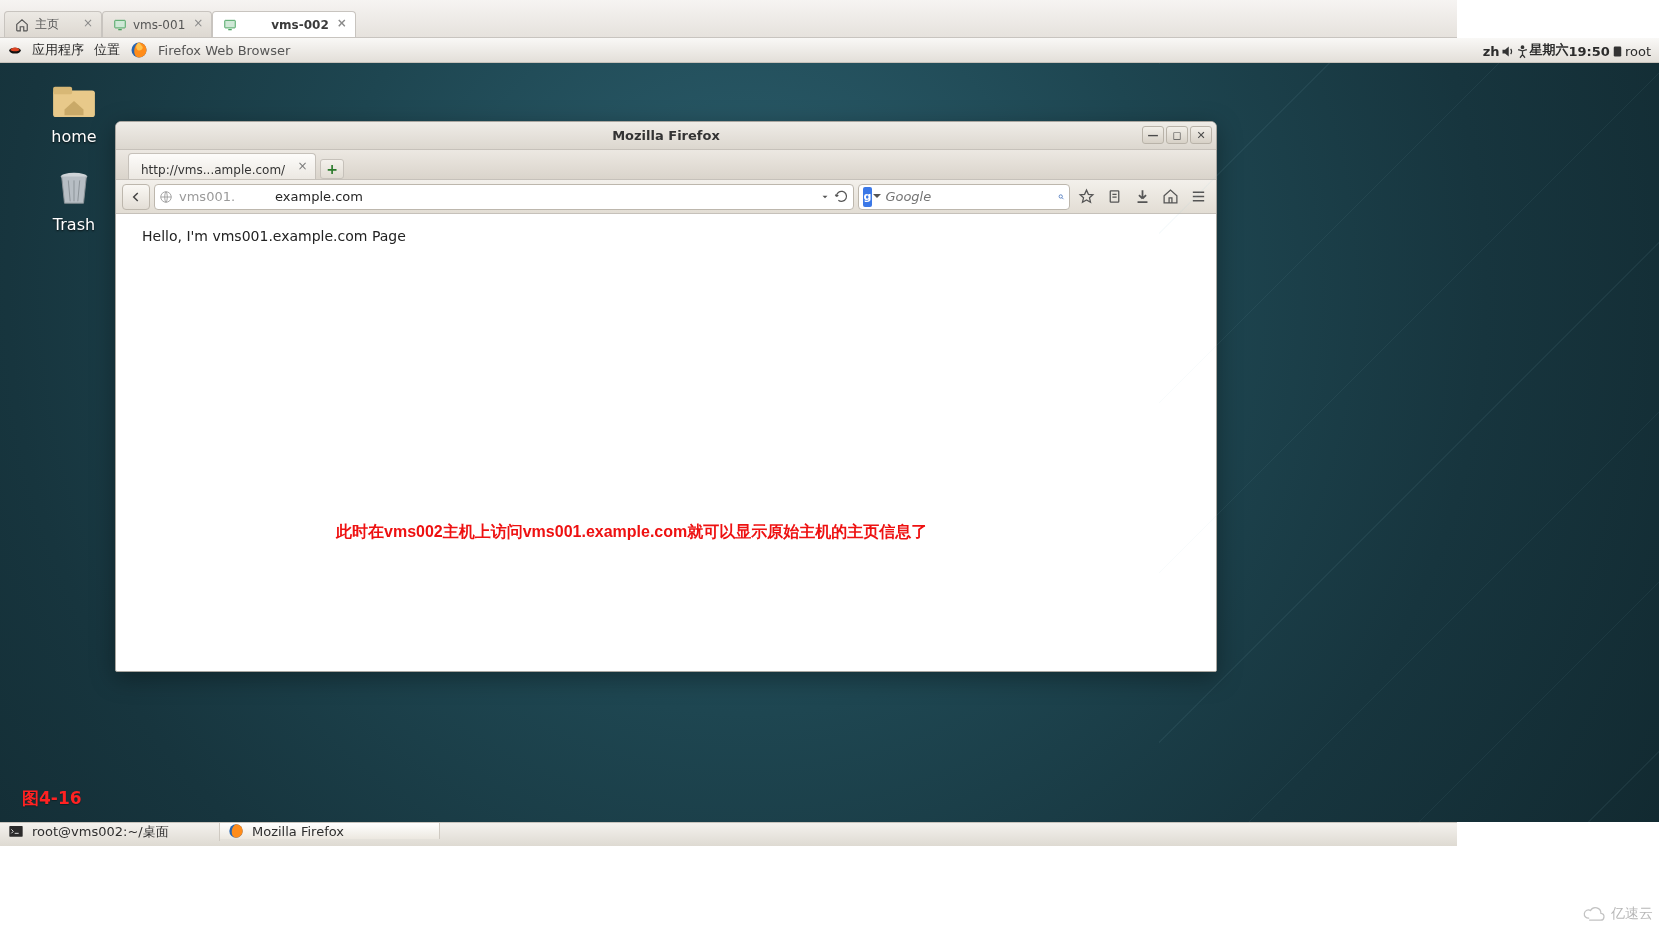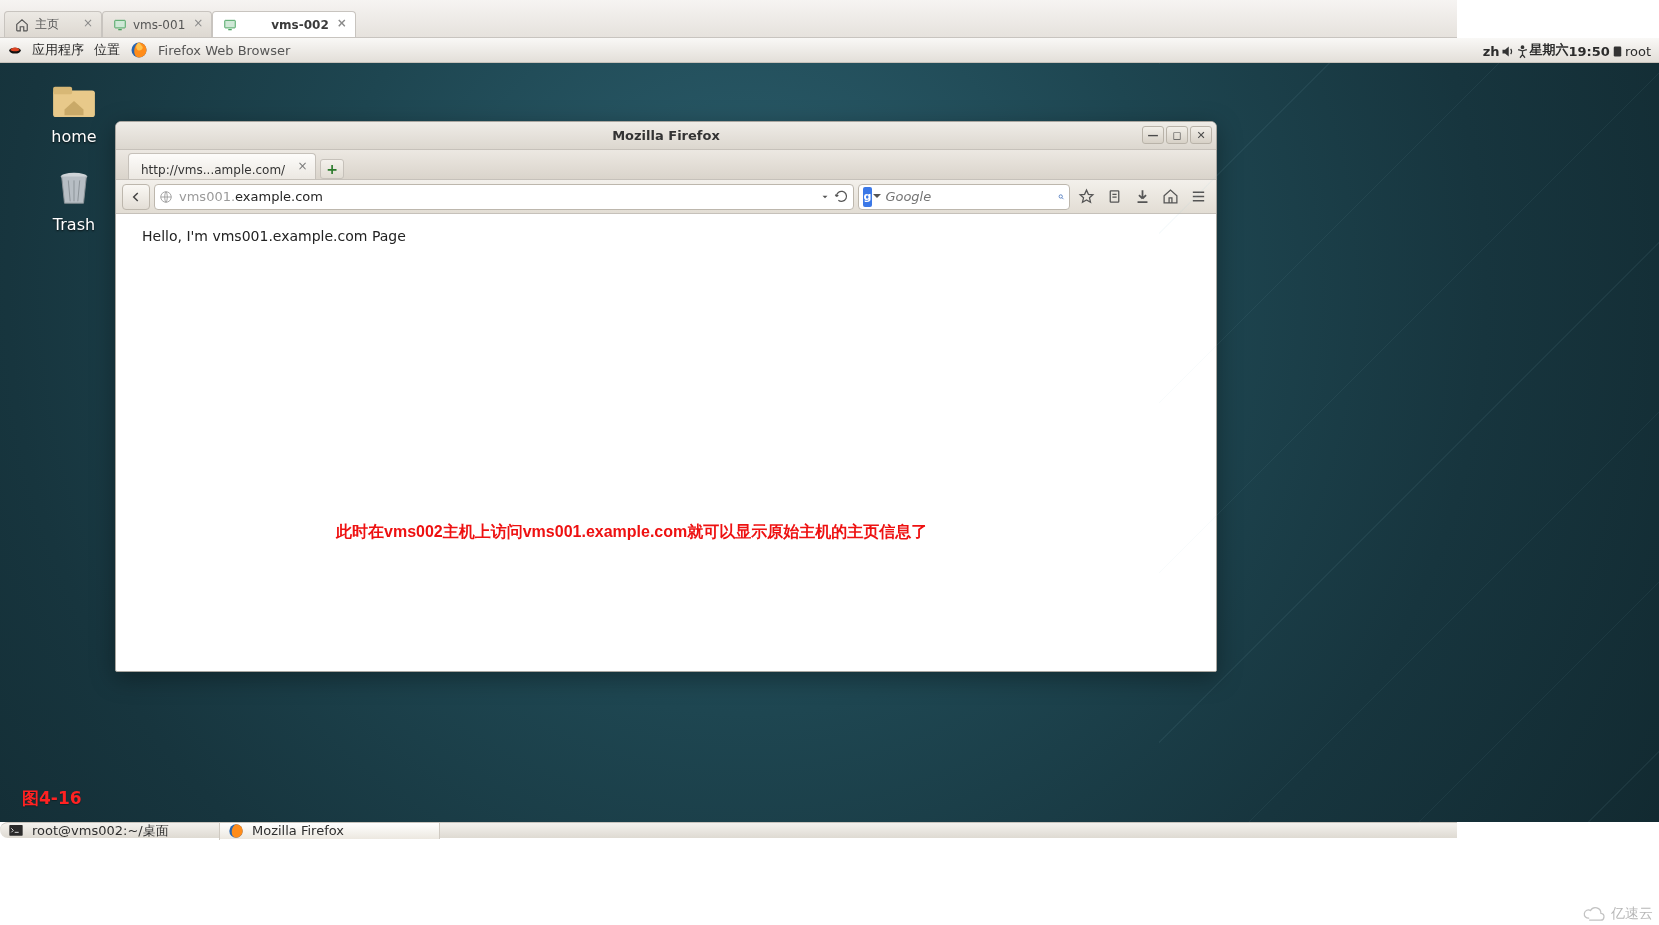--- a/index.html
+++ b/index.html
@@ -36,33 +36,33 @@
   .ff-tabs { height:30px; background:linear-gradient(#ece8e2,#dad4cb); border-bottom:1px solid #c6c1ba; display:flex; align-items:flex-end; padding-left:12px; gap:0; }
   .ff-tab { height:26px; padding:7px 30px 0 12px; border:1px solid #c6c1ba; border-bottom:none; border-radius:4px 4px 0 0; background:linear-gradient(#fdfcfa,#ece8e2); font-size:12px; color:#333; display:flex; align-items:center; position:relative; }
   .ff-tab .x { position:absolute; right:6px; top:6px; width:13px; height:13px; color:#7b7b7b; font-size:12px; line-height:13px; text-align:center; }
   .ff-newtab { width:24px; height:20px; margin-left:4px; border:1px solid #c6c1ba; border-radius:3px; background:linear-gradient(#f4f1ec,#e1dcd3); color:#2a7a2a; font-weight:bold; display:flex; align-items:center; justify-content:center; font-size:14px; }
 
   .ff-tool { height:34px; background:linear-gradient(#f3f0eb,#e2ddd4); border-bottom:1px solid #c6c1ba; display:flex; align-items:center; padding:0 6px; gap:4px; }
   .sqbtn { width:28px; height:26px; border:1px solid #bdb7ad; border-radius:4px; background:linear-gradient(#faf8f4,#e3ded6); display:flex; align-items:center; justify-content:center; color:#555; }
   .urlbar { flex:1; height:26px; border:1px solid #bdb7ad; border-radius:4px; background:#fff; display:flex; align-items:center; padding:0 4px; gap:6px; font-size:13px; }
   .urlbar .globe { width:14px; height:14px; color:#888; }
   .urltext .dim { color:#9a9a9a; }
-  .urltext .bold { color:#262626; }
+  .urltext .bold { color:#262626;margin-left:40px; }
   .urlend { margin-left:auto; display:flex; align-items:center; gap:4px; }
   .sbox { width:212px; height:26px; border:1px solid #bdb7ad; border-radius:4px; background:#fff; display:flex; align-items:center; padding:0 4px; gap:5px; }
   .sengine { width:22px; height:20px; background:#3b78e7; color:#fff; font-size:11px; font-weight:bold; border-radius:2px; display:flex; align-items:center; justify-content:center; position:relative; }
   .sengine::after { content:""; position:absolute; right:-9px; top:7px; border:4px solid transparent; border-top-color:#555; }
   .sinput { flex:1; border:none; outline:none; font-size:13px; font-style:italic; color:#8a8a8a; background:transparent; }
   .magnify { width:16px; height:16px; color:#2a5db0; }
   .ibtn { width:24px; height:24px; color:#555; display:flex; align-items:center; justify-content:center; }
 
   .ff-page { flex:1; background:#fff; position:relative; padding:14px 6px; font-family: "DejaVu Sans Mono","Liberation Mono",monospace; font-size:14px; color:#222;margin-left:20px; }
   .annot { position:absolute; left:200px; top:308px; right:40px; color:#e11; font-size:16px; font-weight:bold; font-family:"Microsoft YaHei","PingFang SC",sans-serif; }
 
-  .taskbar { height:16px; background:linear-gradient(#f4f2ee,#dedad2); border-top:1px solid #c8c4bd; display:flex; align-items:center;border-radius:13px; }
+  .taskbar { height:24px; background:linear-gradient(#f4f2ee,#dedad2); border-top:1px solid #c8c4bd; display:flex; align-items:flex-start; }
   .tbtn { display:flex; align-items:center; gap:8px; padding:0 16px 0 8px; border-right:1px solid #cfcac2; font-size:13px; color:#2e2e2e; min-width:220px; }
   .tbtn.active { background:linear-gradient(#fff,#ece8e0); }
   .tbtn .ic { width:16px; height:16px; }
 
   .watermark { position:absolute; right:6px; bottom:2px; display:flex; align-items:center; gap:6px; color:#b7b7b7; font-size:14px; font-family:"Microsoft YaHei",sans-serif; }
   .watermark .cloud { width:22px; height:16px; color:#c2c2c2; }
 
   .blank-right { position:absolute; right:0; top:0; width:202px; height:925px; background:#fff; }
 </style>
 </head>

